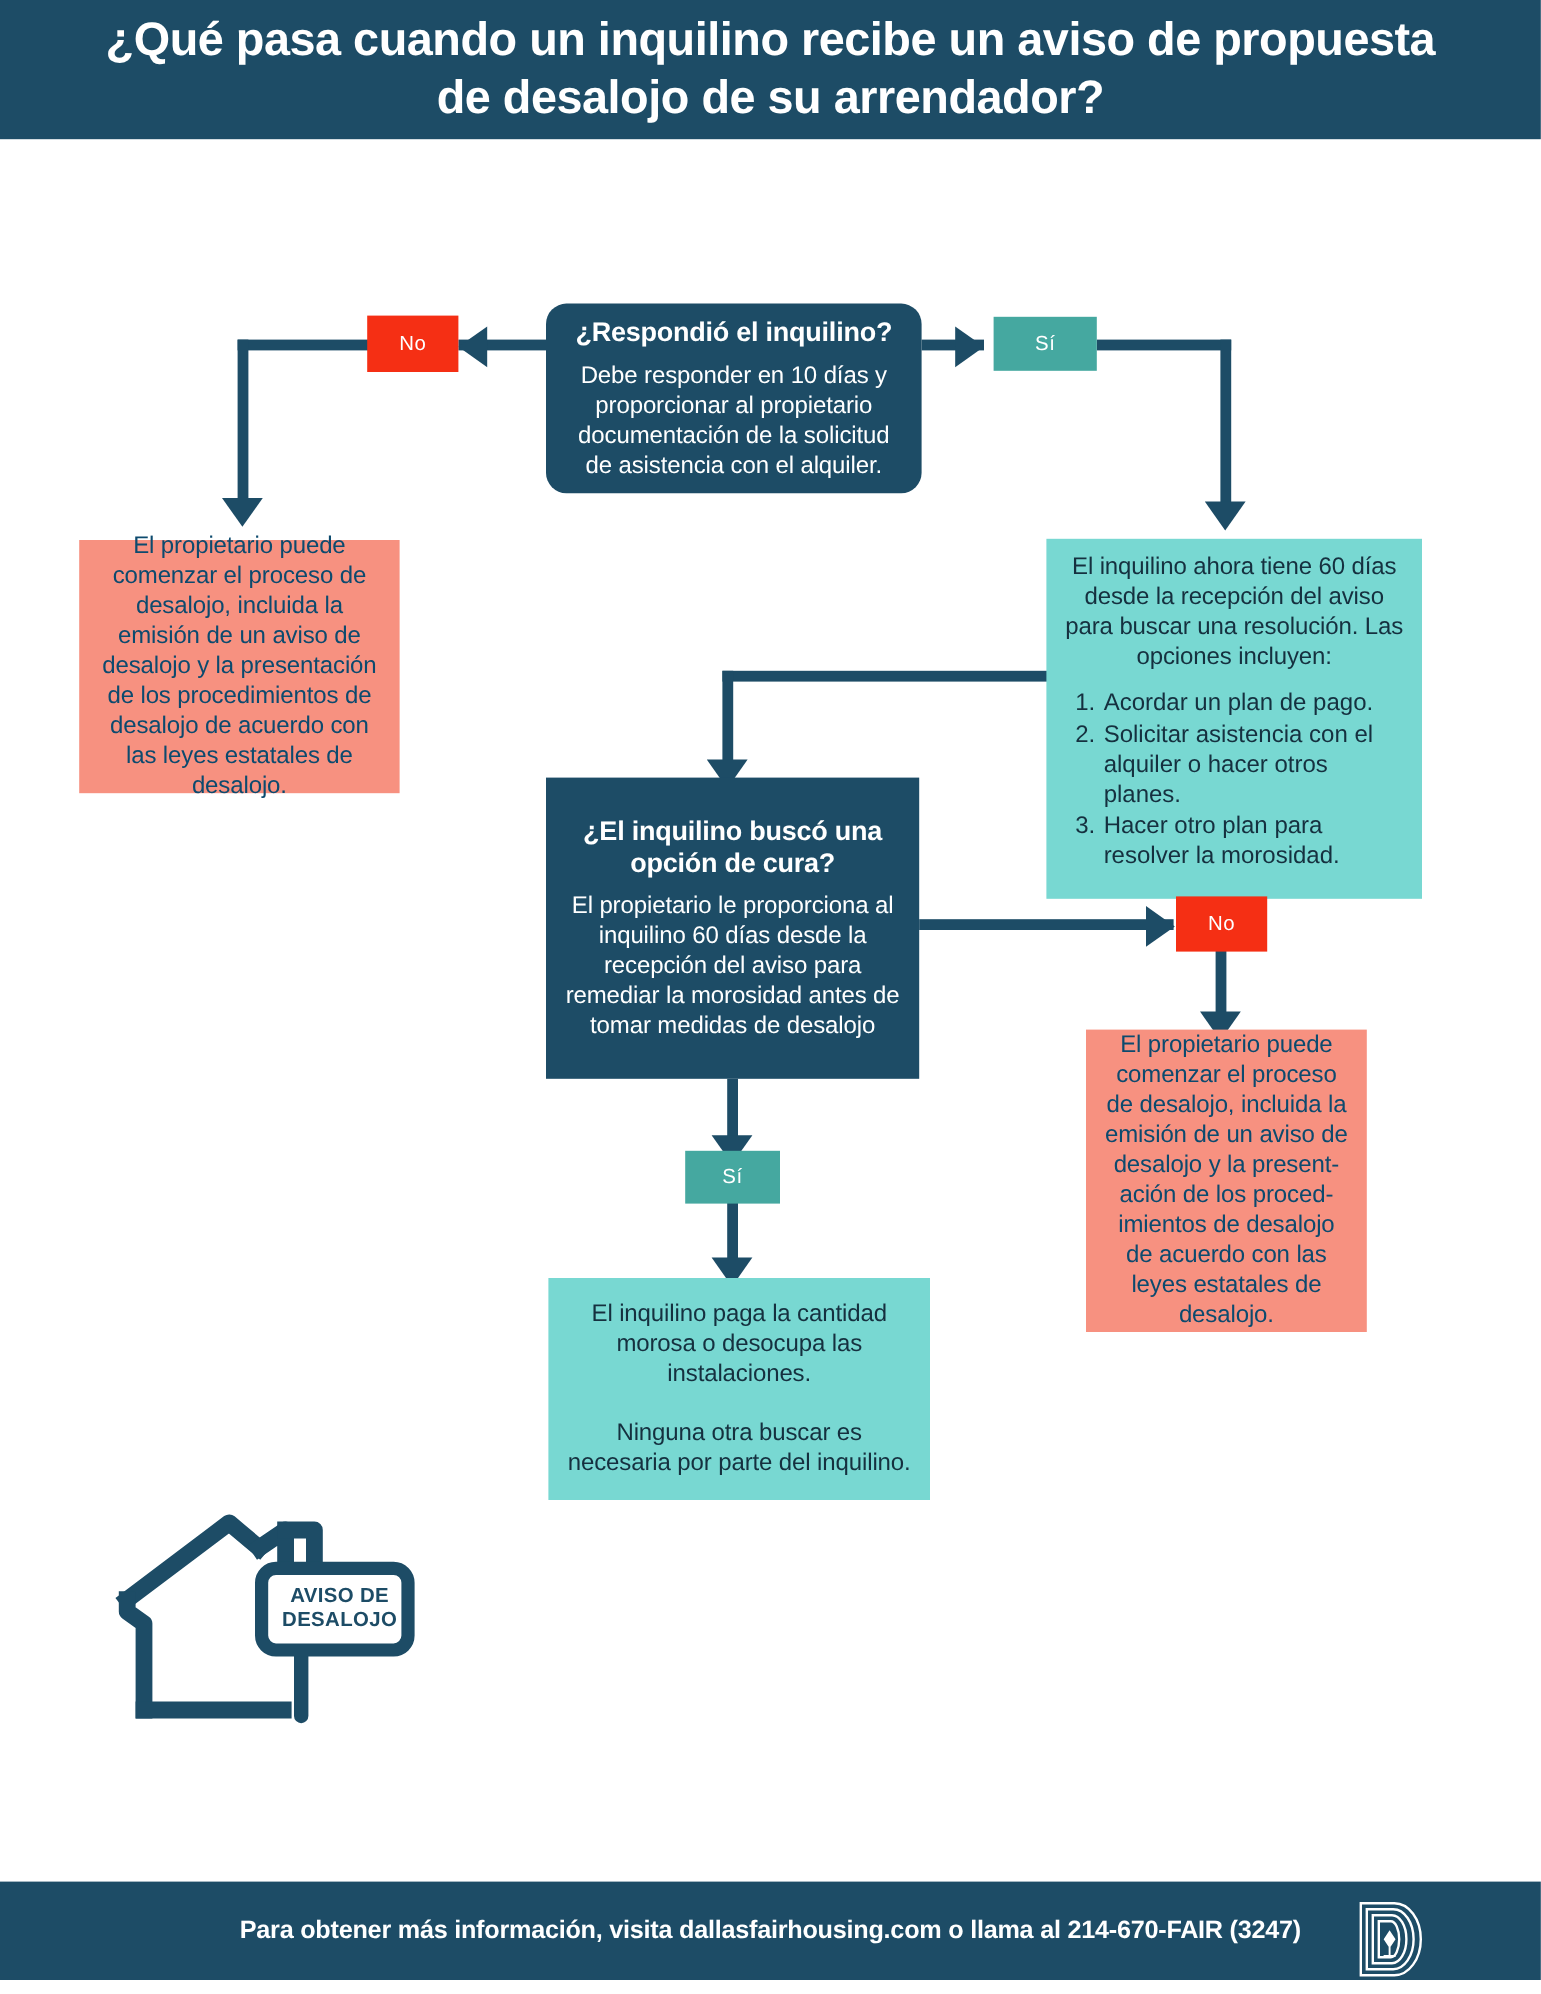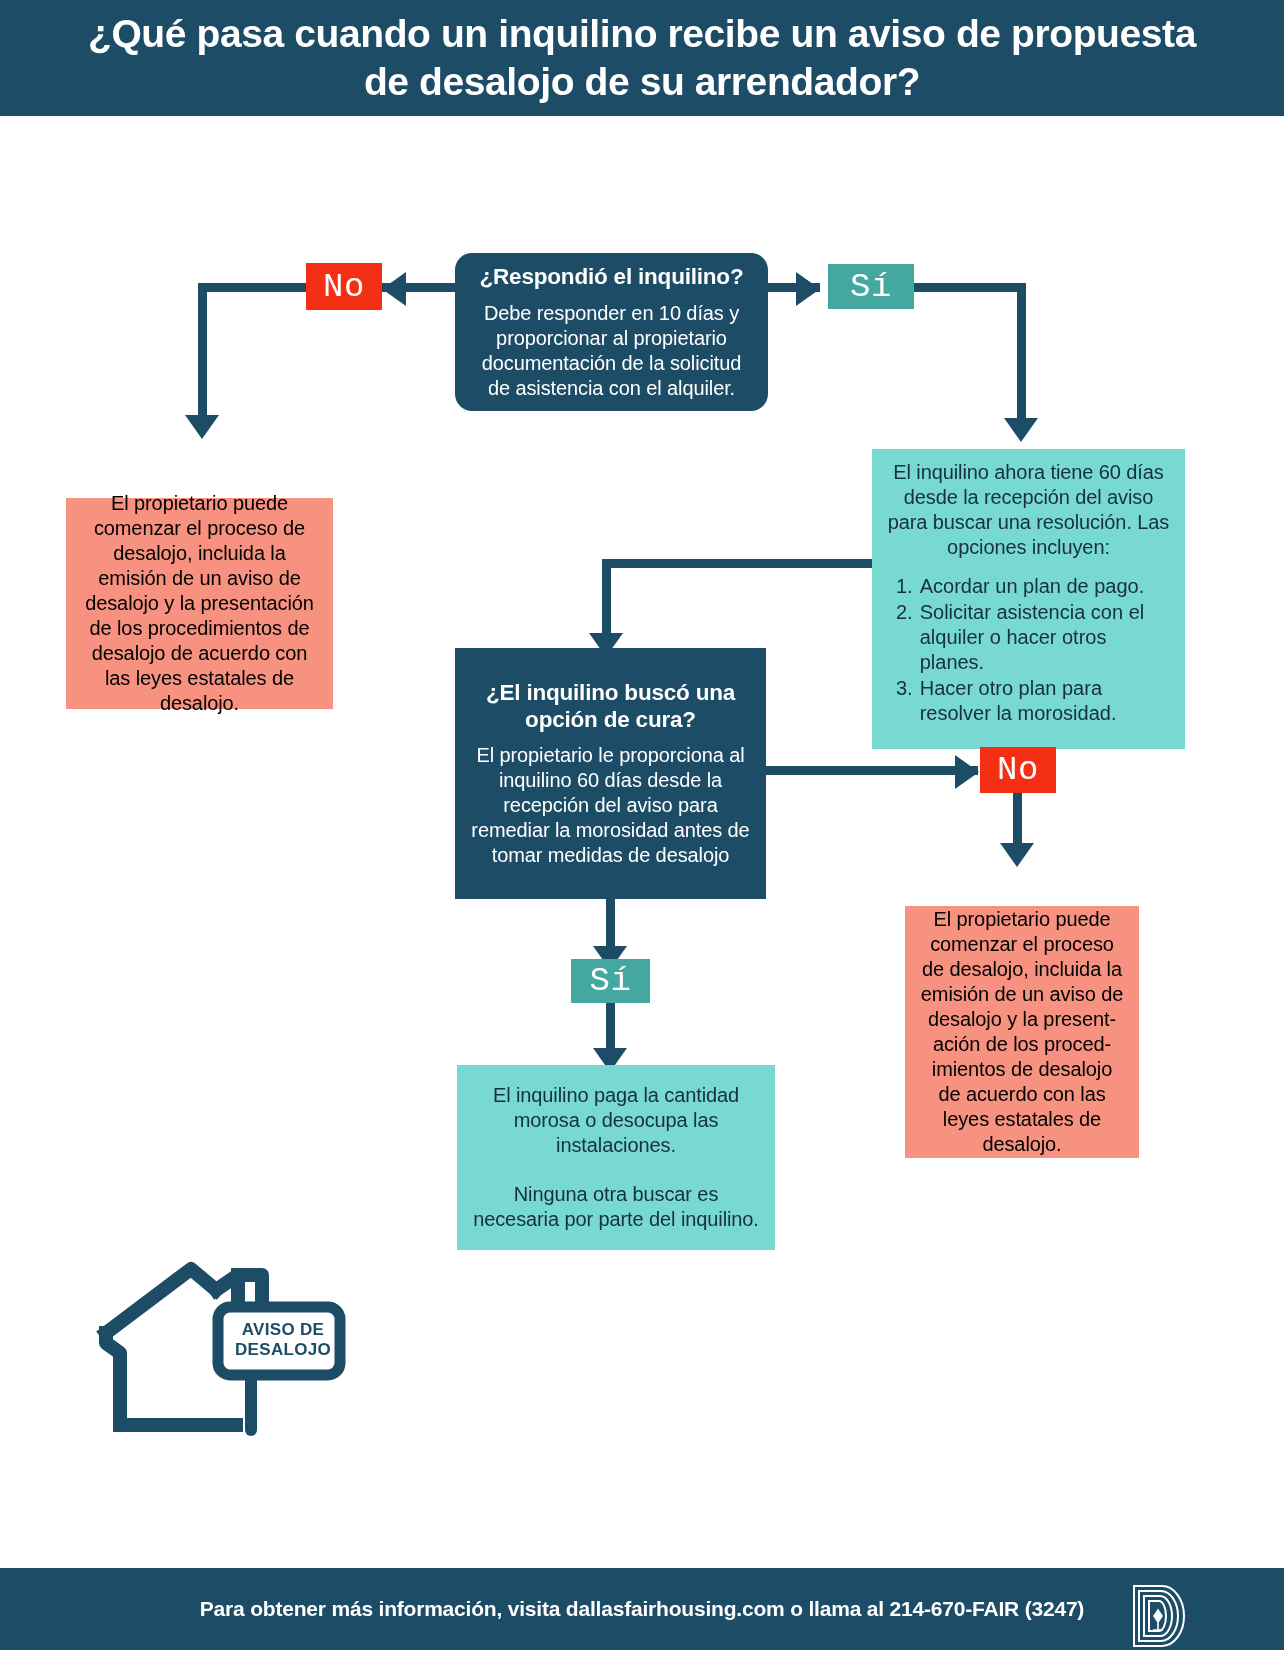--- a/index.html
+++ b/index.html
@@ -28,21 +28,21 @@
     display:flex;align-items:center;justify-content:center;
   }
   #footer-text{
     color:#ffffff;font-size:21px;font-weight:bold;letter-spacing:-0.2px;
   }
   #hud-logo{position:absolute;left:1128px;top:1582px;width:60px;height:68px;}
 
   
   .node{position:absolute;box-sizing:border-box;}
   .node-navy{background:#1d4c66;color:#ffffff;}
-  .node-pink{background:#f79180;color:#000000;margin-top:48px;}
+  .node-pink{background:#f79180;color:#0c4a6e;}
   .node-aqua{background:#78d8d2;color:#15303f;}
   .node-inner{padding:0 14px;text-align:center;}
   .node-title{
     font-weight:bold;font-size:22.5px;line-height:1.22;margin-bottom:10px;
     letter-spacing:-0.2px;
   }
   .node-body{font-size:20px;line-height:1.25;letter-spacing:-0.1px;}
   .node-body p{margin:0;}
   .node-body p + p{margin-top:24px;}
 
@@ -54,21 +54,21 @@
   .opt-list li{
     display:flex;gap:7px;margin-bottom:1px;padding-left:10px;
   }
   .opt-num{flex:0 0 auto;}
   .opt-txt{flex:1 1 auto;}
 
   
   .badge{
     position:absolute;box-sizing:border-box;
     display:flex;align-items:center;justify-content:center;
-    font-size:34px;color:#ffffff;letter-spacing:0.5px;font-family:Liberation Mono, monospace;
+    font-size:17px;color:#ffffff;letter-spacing:0.5px;
   }
   .badge-no{background:#f52f14;}
   .badge-si{background:#45a8a0;}
 
   
   .line{position:absolute;background:#1d4c66;}
   .arrow{position:absolute;width:0;height:0;}
   .arrow-down{border-left:17px solid transparent;border-right:17px solid transparent;border-top:24px solid #1d4c66;}
   .arrow-right{border-top:17px solid transparent;border-bottom:17px solid transparent;border-left:24px solid #1d4c66;}
   .arrow-left{border-top:17px solid transparent;border-bottom:17px solid transparent;border-right:24px solid #1d4c66;}

